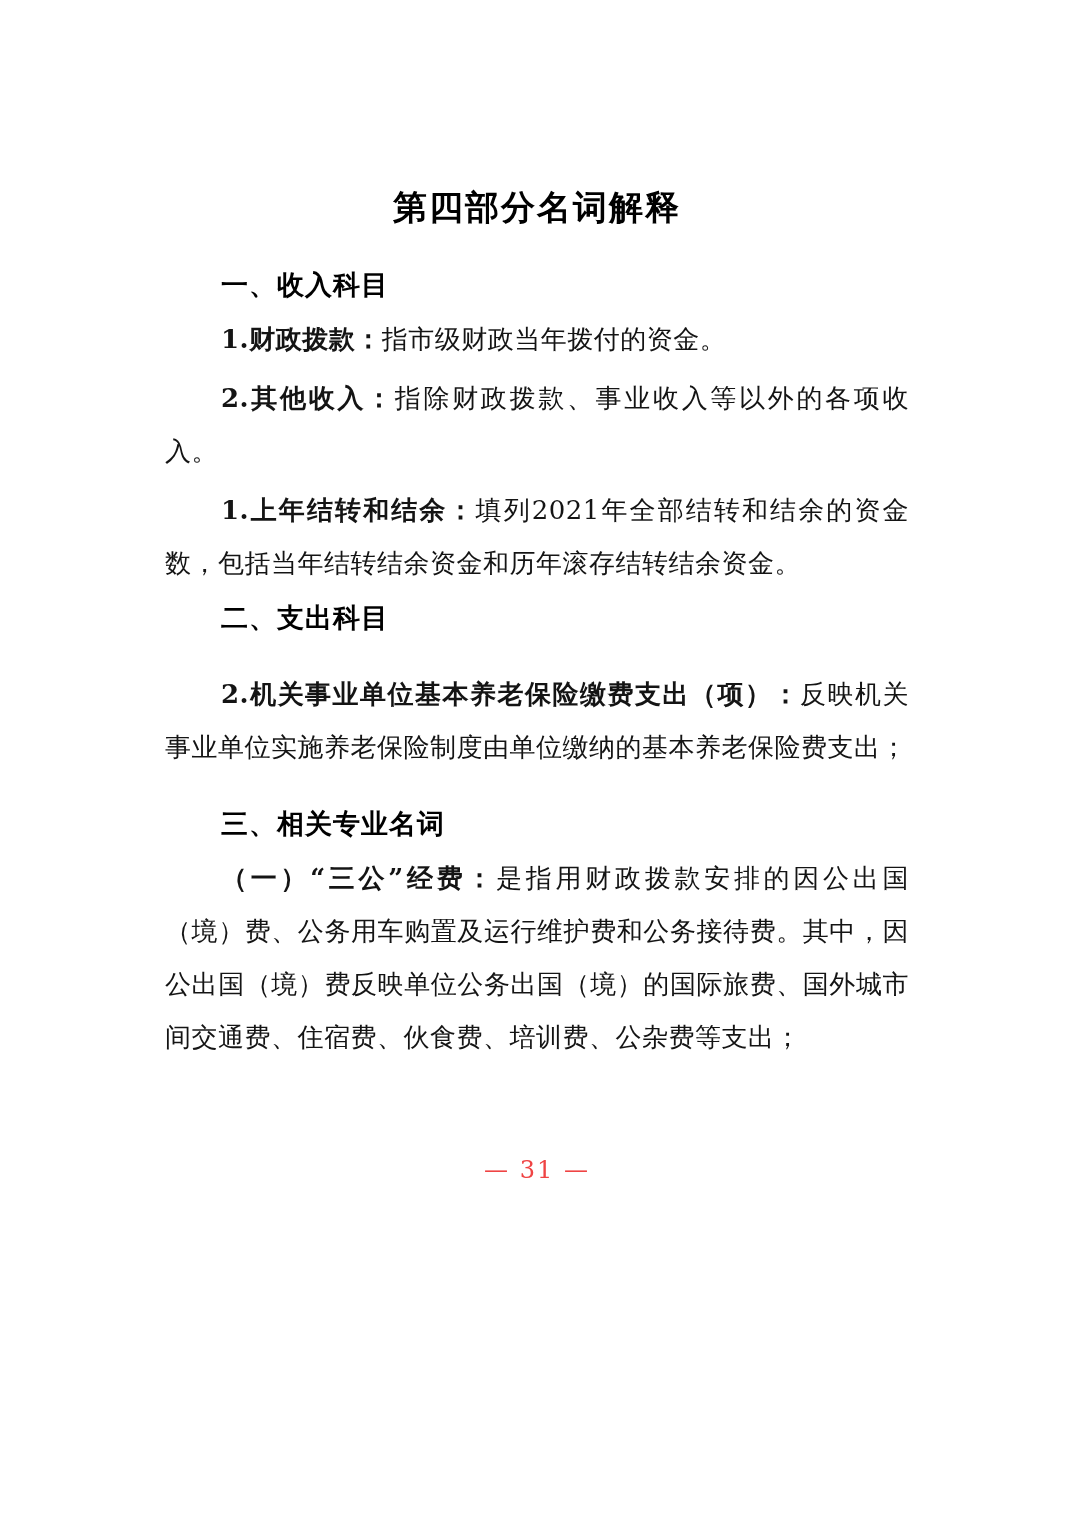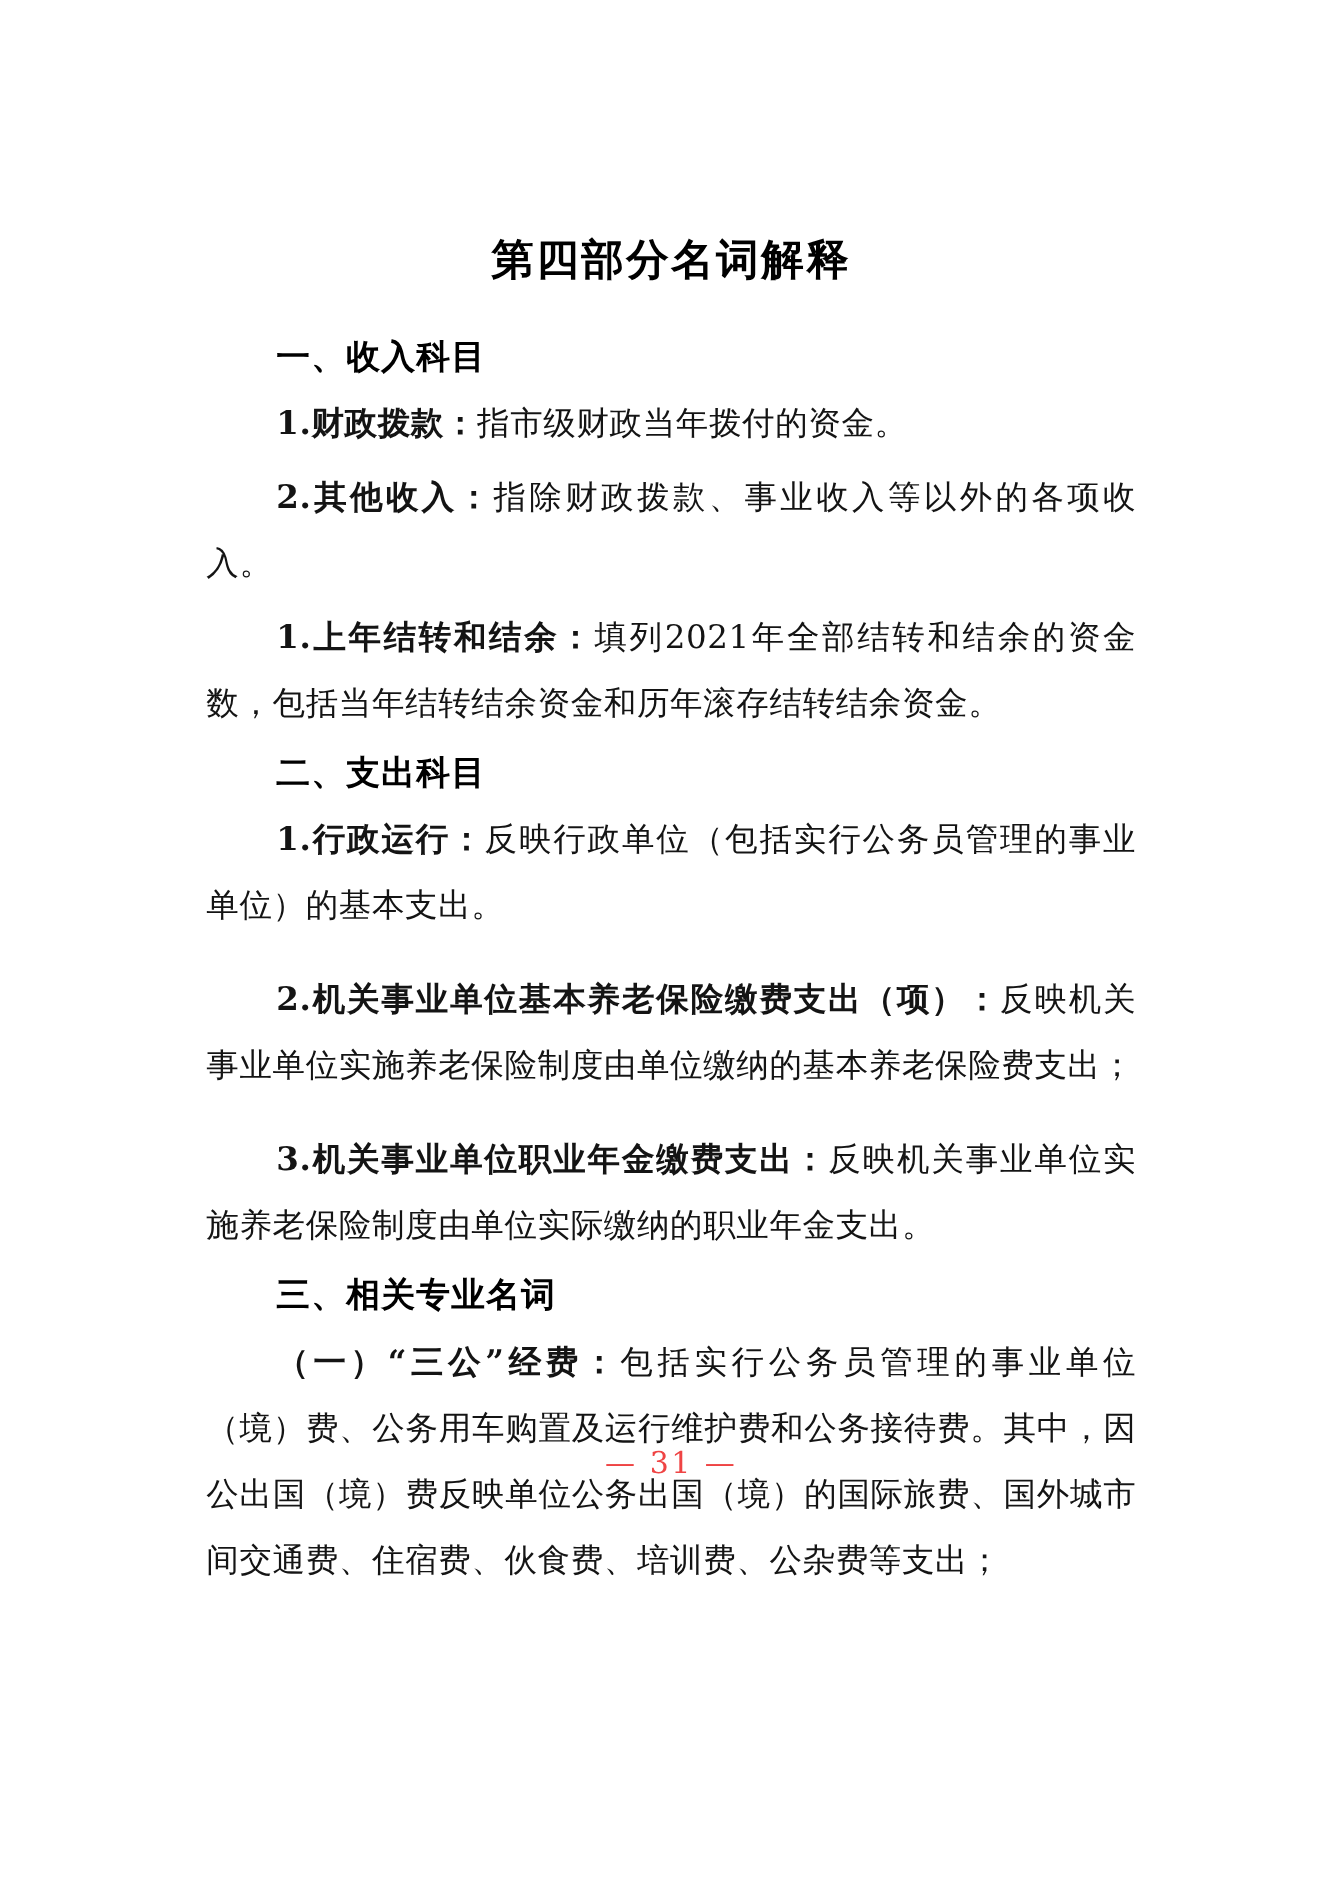--- a/index.html
+++ b/index.html
@@ -94,36 +94,30 @@
   <div class="gap-xs"></div>
 
   <p class="para">
     <span class="lead">1.上年结转和结余：</span><span>填列2021年全部结转和结余的资金数，包括当年结转结余资金和历年滚存结转结余资金。</span>
   </p>
 
   <div class="gap-sm"></div>
   <h2 class="section-heading">二、支出科目</h2>
   <div class="gap-sm"></div>
 
-  <p class="para">
-    <span class="lead">1.行政运行：</span><span>反映行政单位（包括实行公务员管理的事业单位）的基本支出。</span>
-  </p>
   <div class="gap-md"></div>
 
   <p class="para">
     <span class="lead">2.机关事业单位基本养老保险缴费支出（项）：</span><span>反映机关事业单位实施养老保险制度由单位缴纳的基本养老保险费支出；</span>
   </p>
   <div class="gap-md"></div>
 
-  <p class="para">
-    <span class="lead">3.机关事业单位职业年金缴费支出：</span><span>反映机关事业单位实施养老保险制度由单位实际缴纳的职业年金支出。</span>
-  </p>
 
   <div class="gap-sm"></div>
   <h2 class="section-heading">三、相关专业名词</h2>
   <div class="gap-sm"></div>
 
   <p class="para">
-    <span class="lead">（一）“三公”经费：</span><span>包括实行公务员管理的事业单位（境）费、公务用车购置及运行维护费和公务接待费。其中，因公出国（境）费反映单位公务出国（境）的国际旅费、国外城市间交通费、住宿费、伙食费、培训费、公杂费等支出；</span>
+    <span class="lead">（一）“三公”经费：</span><span>是指用财政拨款安排的因公出国（境）费、公务用车购置及运行维护费和公务接待费。其中，因公出国（境）费反映单位公务出国（境）的国际旅费、国外城市间交通费、住宿费、伙食费、培训费、公杂费等支出；</span>
   </p>
 
   <div class="page-number">— 31 —</div>
 </div>
 
 </body></html>

